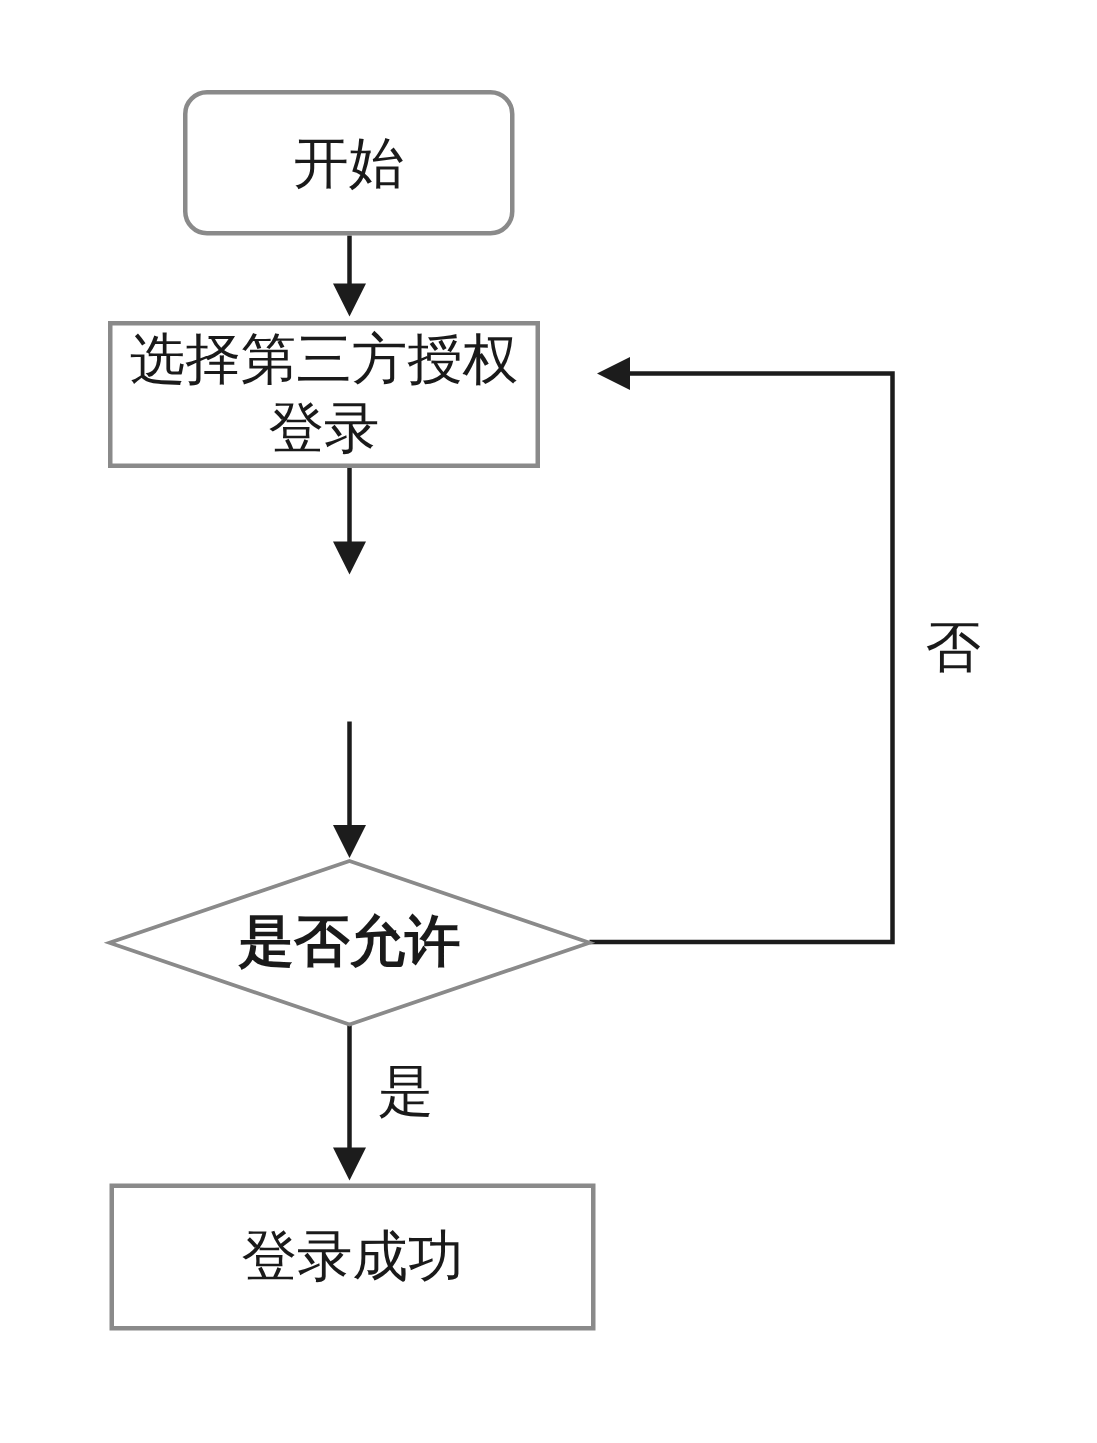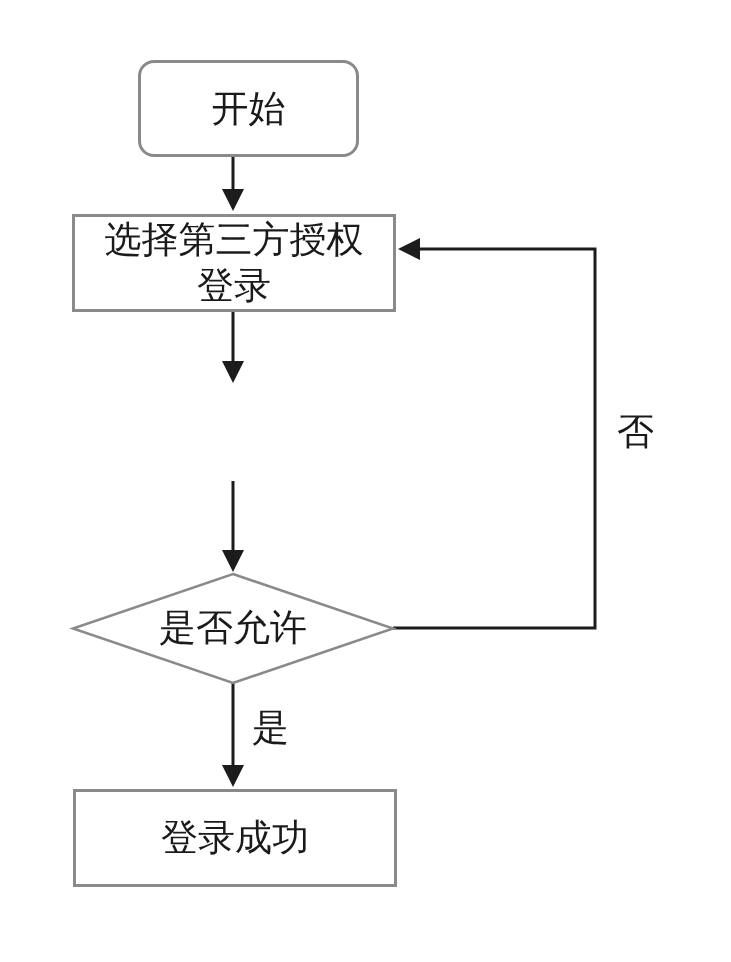--- a/index.html
+++ b/index.html
@@ -34,26 +34,25 @@
     line-height: 46px;
     background: #ffffff;
     border: 3px solid var(--border, #8a8a8a);
   }
   .node.terminator {
     left: 122px;
     top: 60px;
     width: 221px;
     height: 97px;
     border-radius: 16px;
-    margin-left: 16px;
   }
   .node.process-1 {
     left: 72px;
     top: 214px;
-    width: 324px;
+    width: 288px;
     height: 98px;
   }
   .node.process-1 span {
     display: inline-block;
     max-width: 292px;
   }
   .node.process-2 {
     left: 72px;
     top: 385px;
     width: 324px;
@@ -66,20 +65,21 @@
     height: 98px;
   }
   .decision-label {
     position: absolute;
     left: 113px;
     top: 605px;
     width: 240px;
     text-align: center;
     font-size: 37px;
     line-height: 46px;
+    font-weight: bold;
   }
   .edge-label {
     position: absolute;
     font-size: 37px;
     line-height: 40px;
   }
   .edge-label.yes {
     left: 252px;
     top: 708px;
   }

